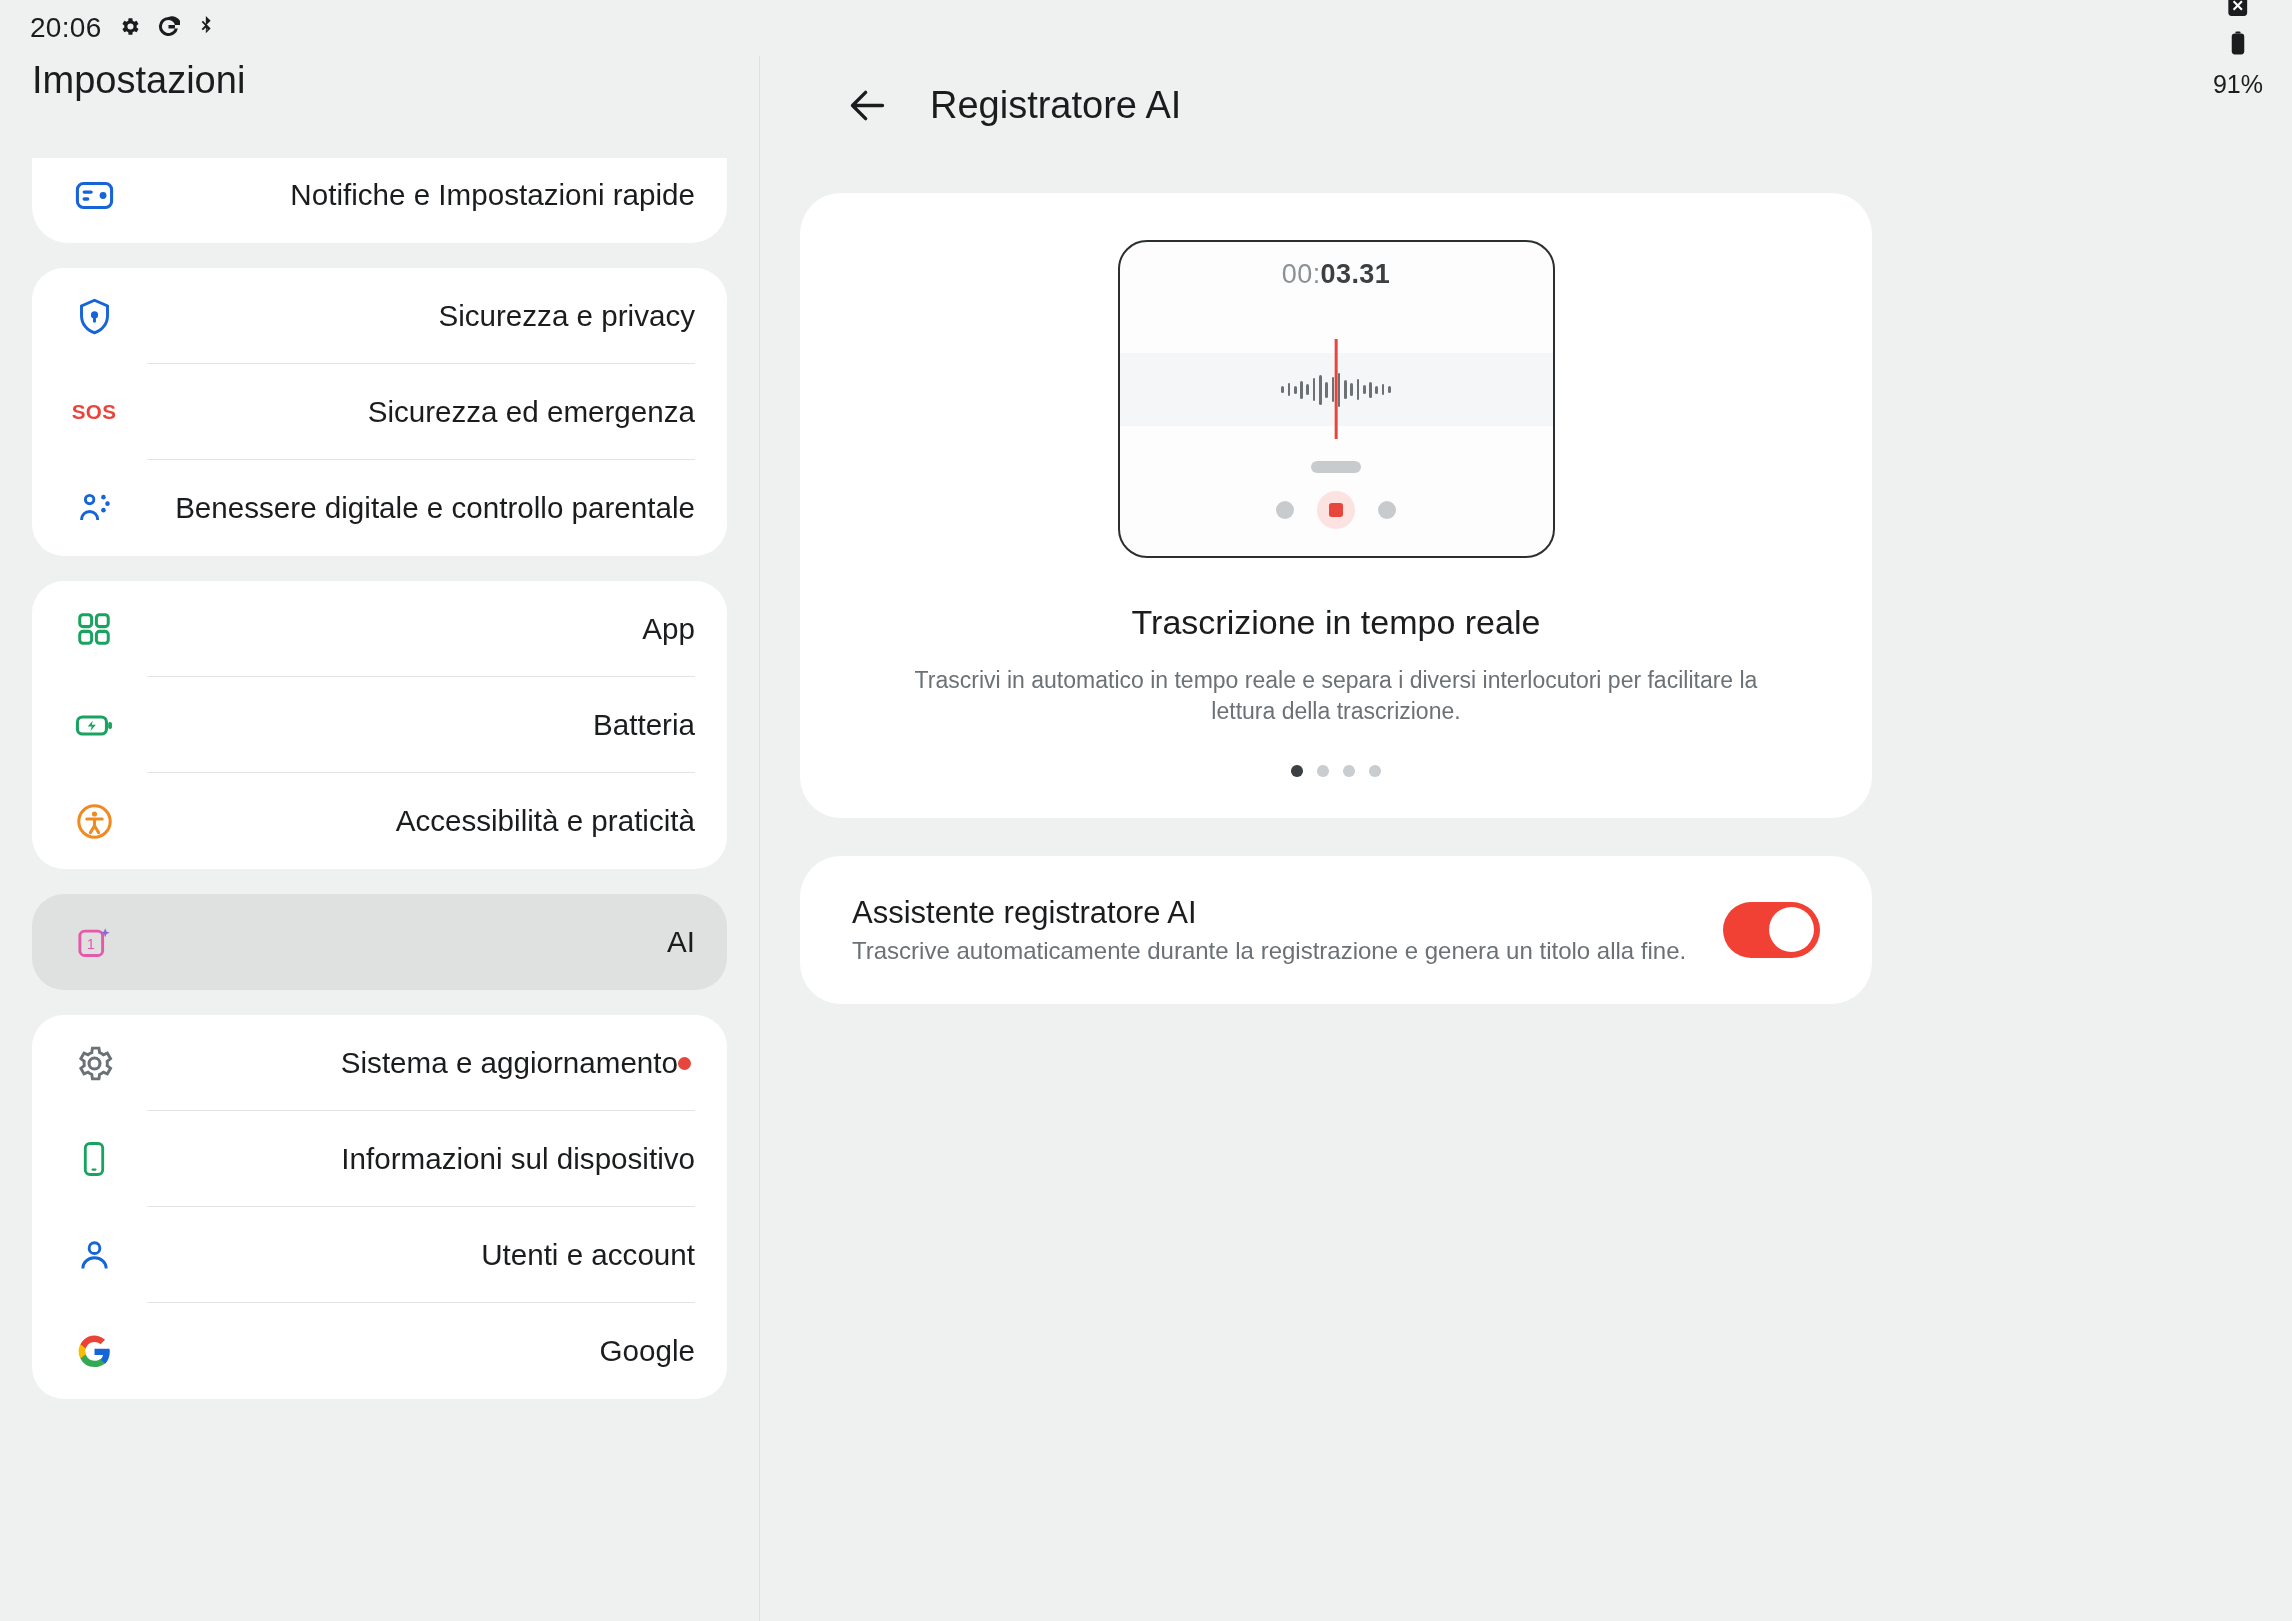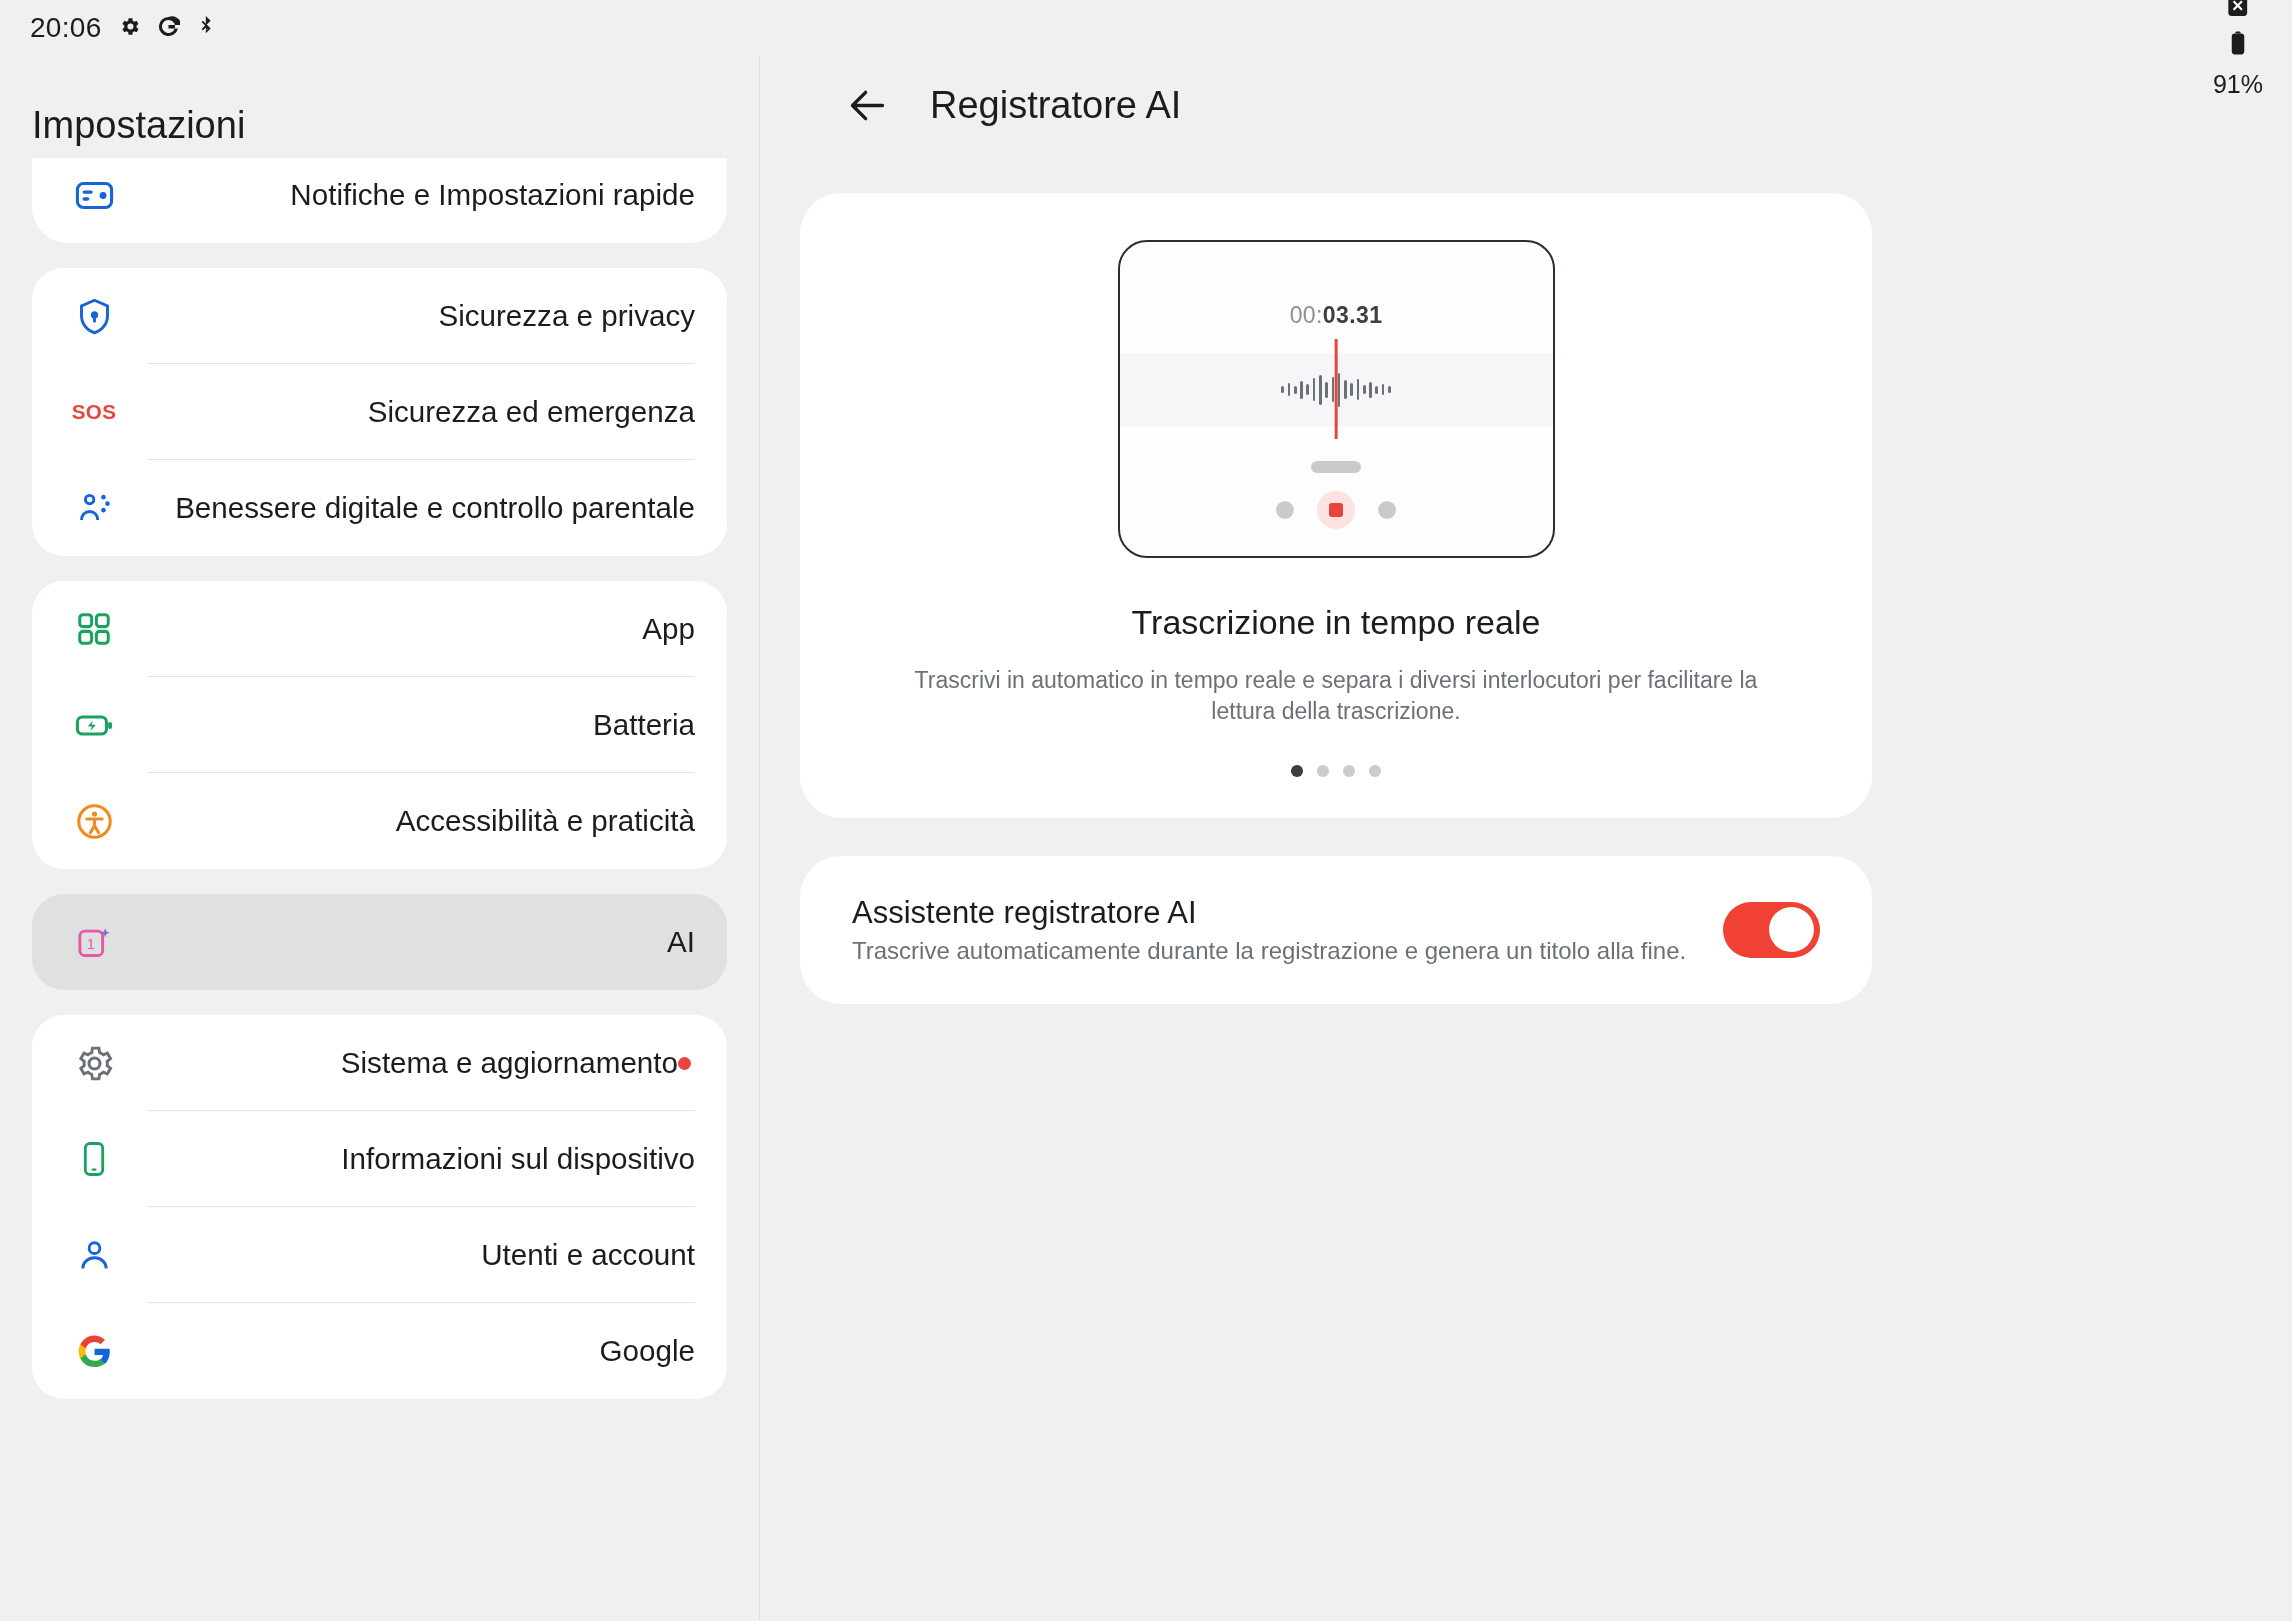--- a/index.html
+++ b/index.html
@@ -54,21 +54,21 @@
     color: #1a1c1e;
     font-weight: 500;
   }
   .mini-icon { display: block; }
 
   
   .left-pane {
     width: 759px;
     height: 1621px;
     background: #eff1f1;
-    padding-top: 84px;
+    padding-top: 39px;
     position: relative;
     overflow: hidden;
   }
   .left-title {
     font-size: 38px;
     color: #1a1c1e;
     padding: 19.7px 0 21.5px 32px;
     font-weight: 400;
   }
   .left-scroll {
@@ -186,23 +186,23 @@
     height: 318px;
     margin: 0 auto;
     border: 2.7px solid #2b2f31;
     border-radius: 29px;
     background: #fdfdfd;
     overflow: hidden;
     position: relative;
   }
   .device-time {
     text-align: center;
-    font-size: 23px;
+    font-size: 27px;
     color: #8b9094;
-    padding-top: 60px;
+    padding-top: 17px;
     letter-spacing: 0.4px;
   }
   .device-time b { color: #3c4043; font-weight: 600; }
   .wave-strip {
     position: absolute;
     top: 111px;
     left: 0;
     right: 0;
     height: 73px;
     background: #f4f6f7;

